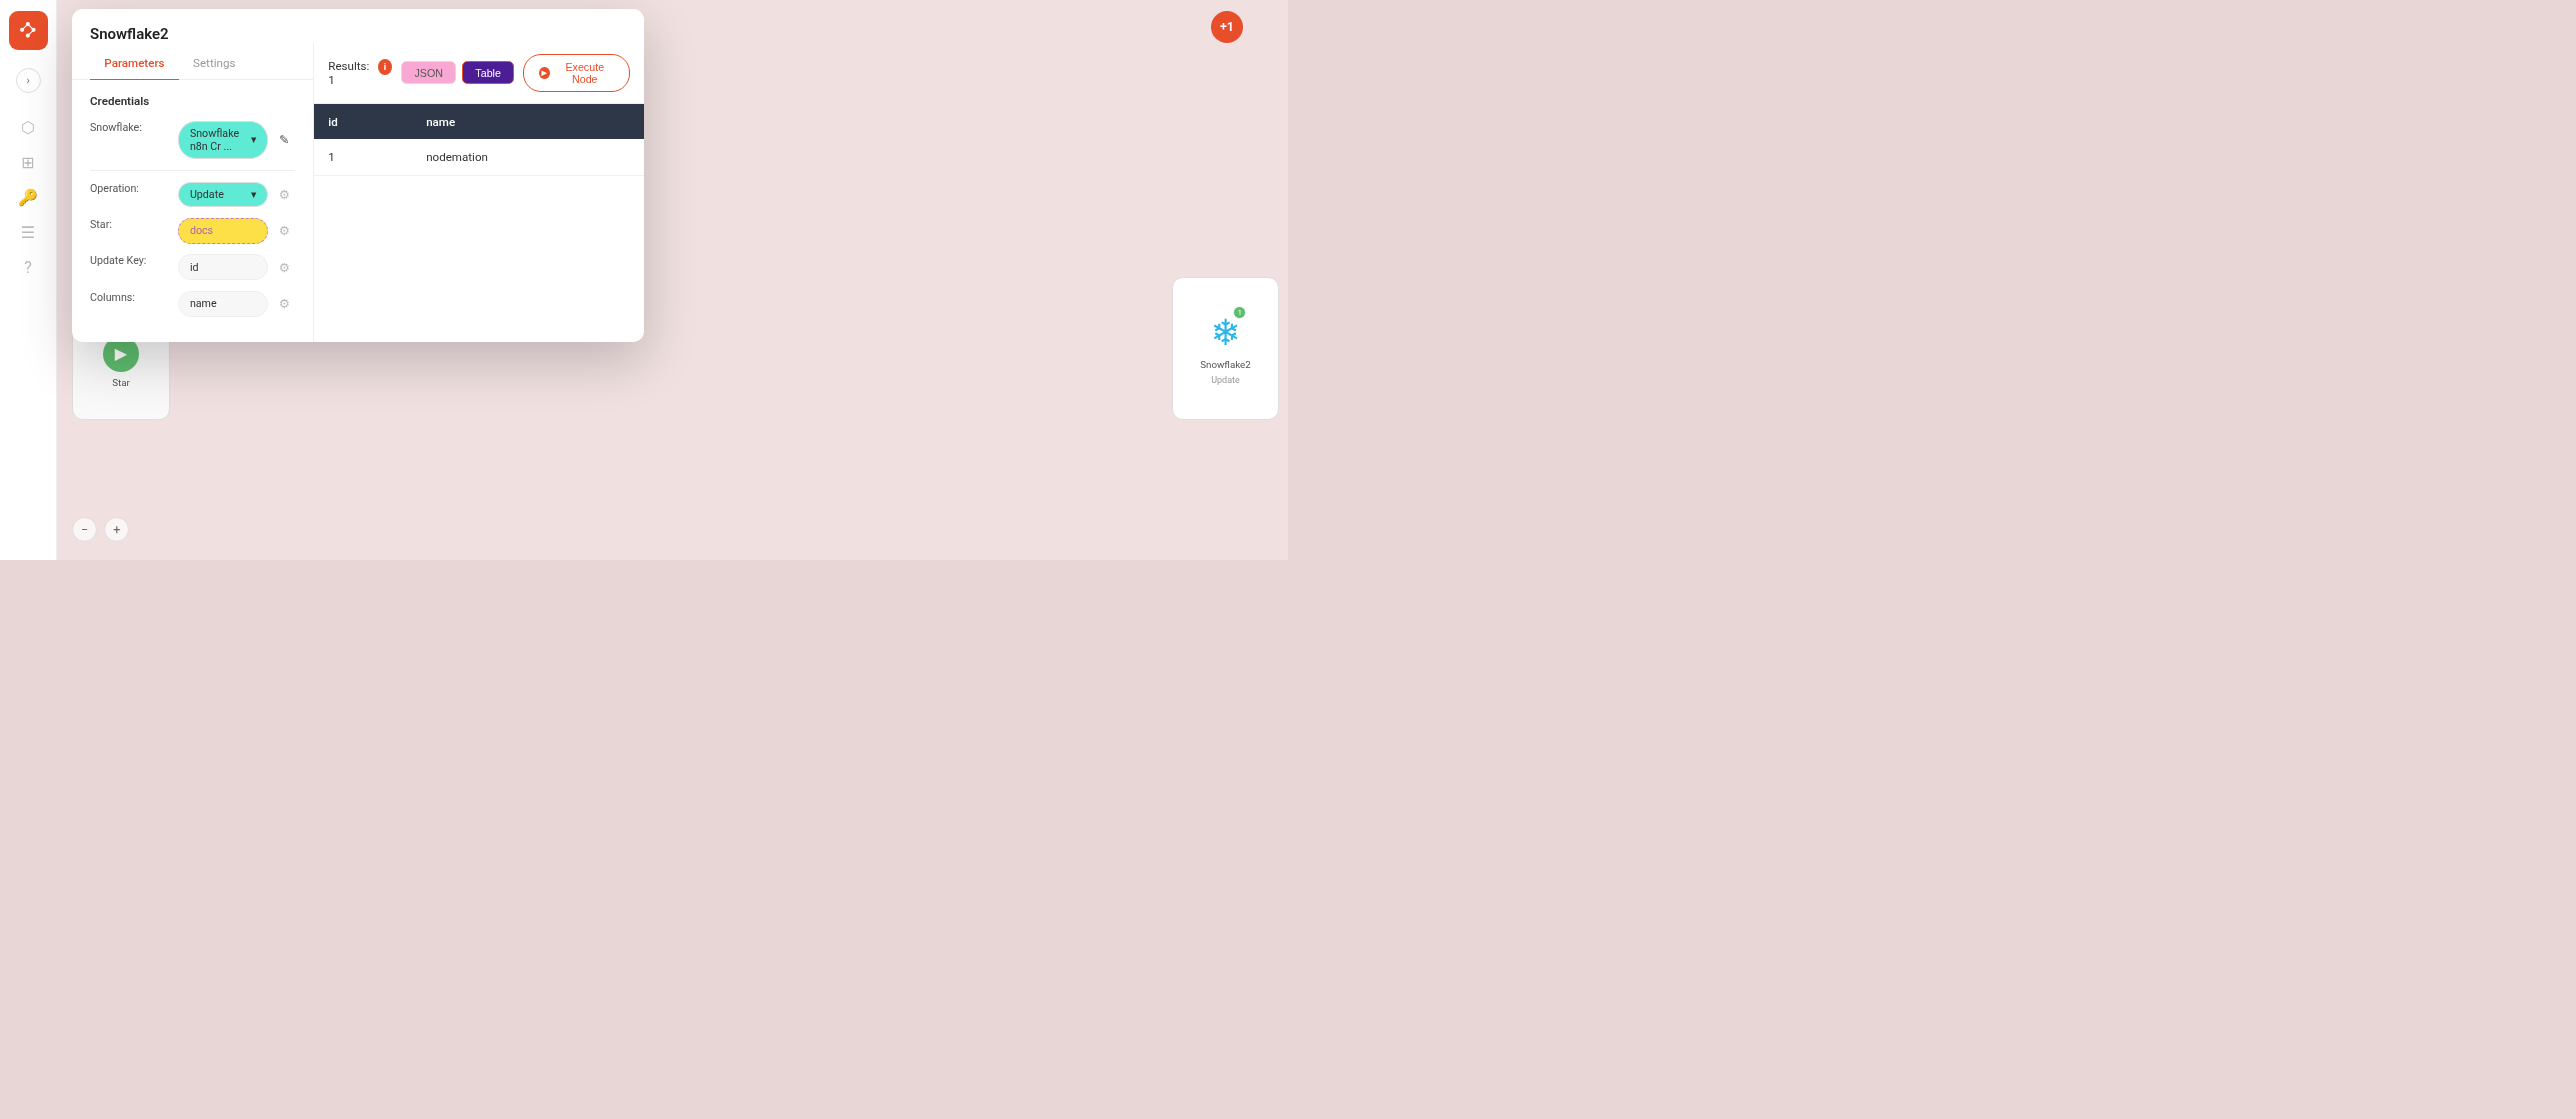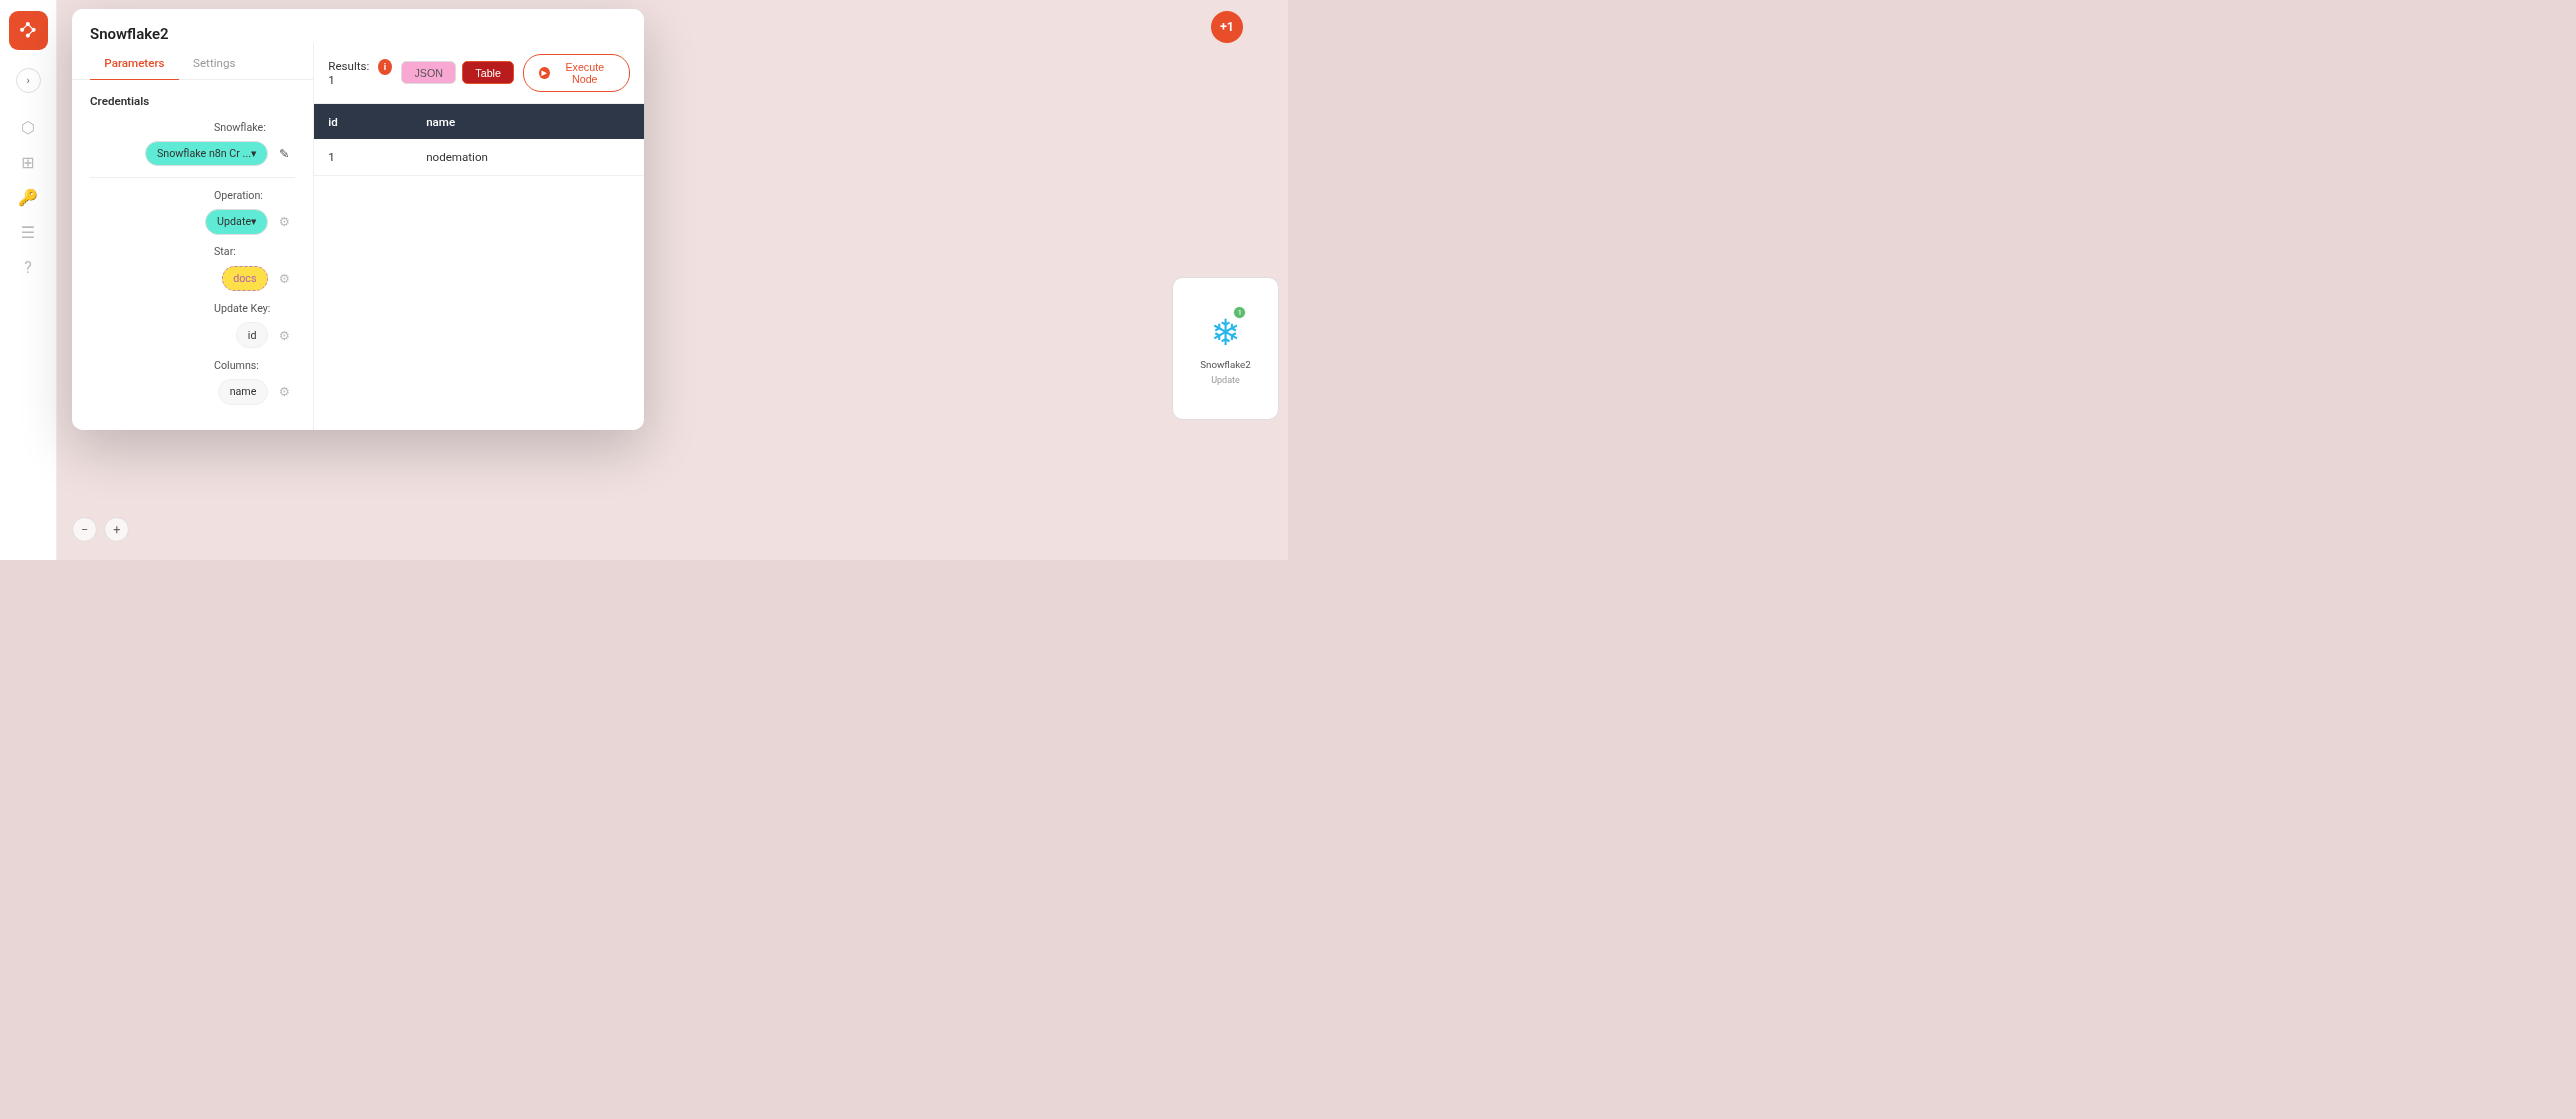--- a/index.html
+++ b/index.html
@@ -216,24 +216,23 @@
 
     .section-title {
       font-size: 11.6px;
       font-weight: 600;
       color: #333;
       margin-bottom: 12.5px;
     }
 
     .field-row {
       display: flex;
-      align-items: flex-end;
+      align-items: flex-start;
       margin-bottom: 10.7px;
       gap: 7.2px;
-      flex-direction: column;
     }
 
     .field-label {
       font-size: 10.7px;
       color: #555;
       width: 81px;
       flex-shrink: 0;
     }
 
     .field-control {
@@ -340,21 +339,21 @@
       padding: 4.5px 12.5px;
       border-radius: 5.4px;
       font-size: 10.7px;
       border: 0.9px solid #ddd;
       cursor: pointer;
       background: #f9a8d4;
       color: #555;
     }
 
     .toggle-btn.active {
-      background: #b91c1c;
+      background: #4c1d95;
       color: white;
       border-color: #e84e2a;
     }
 
     .execute-btn {
       padding: 6.3px 14.3px;
       border-radius: 18px;
       border: 1.3px solid #e84e2a;
       background: white;
       color: #e84e2a;

